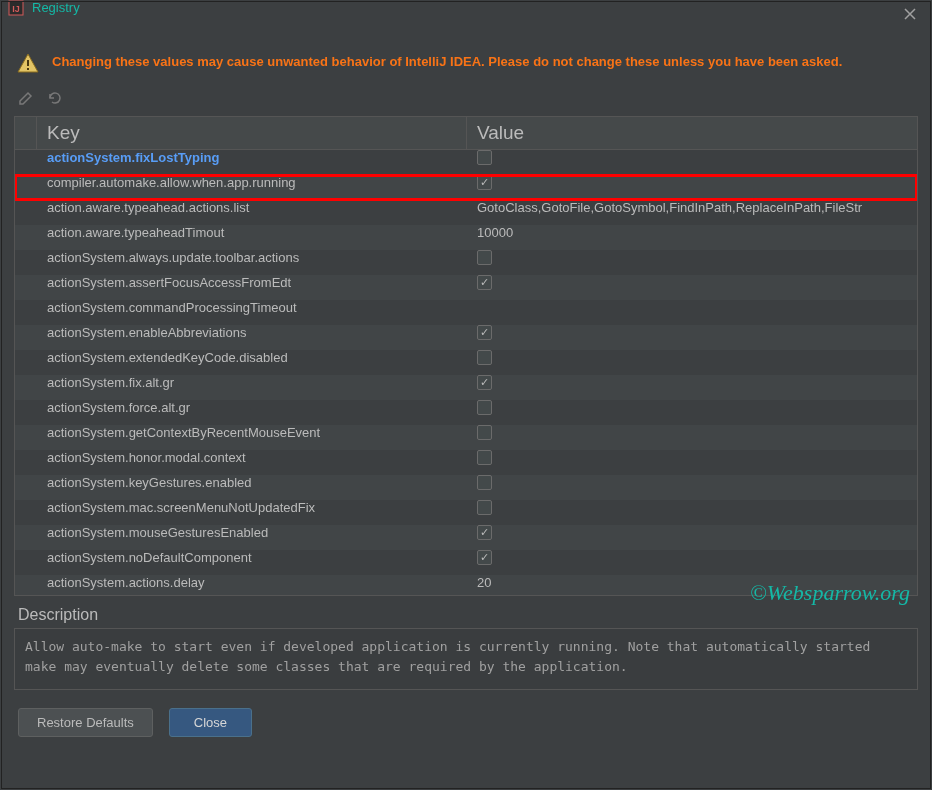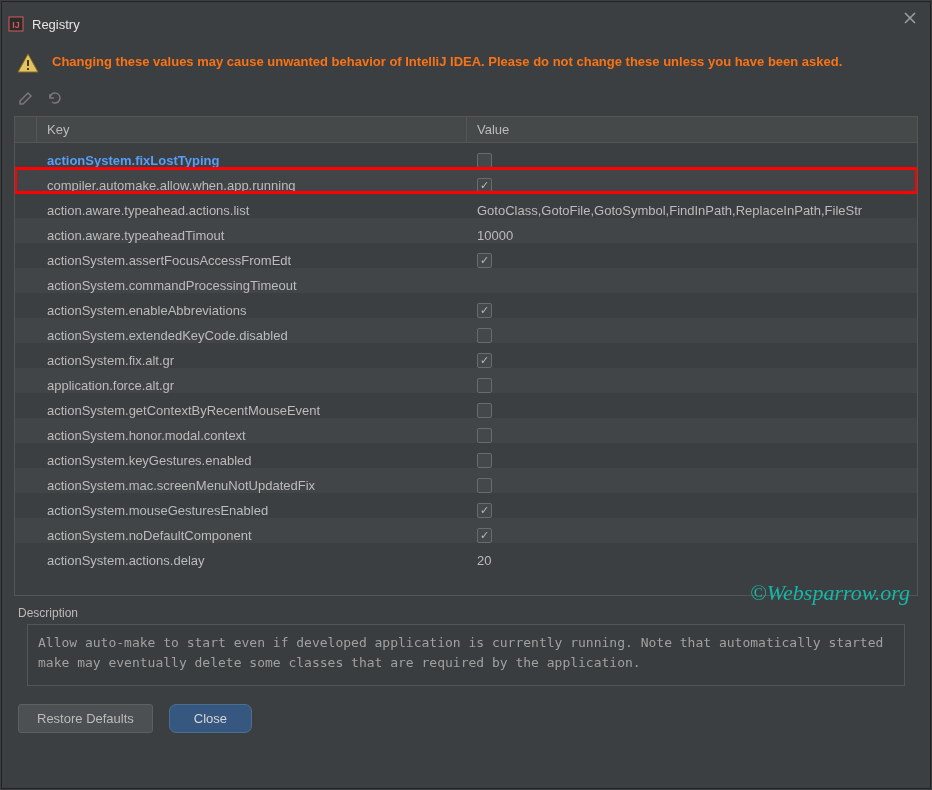--- a/index.html
+++ b/index.html
@@ -8,34 +8,34 @@
       font-family: "Segoe UI", Arial, sans-serif;
       font-size: 13px;
       color: #bbbbbb;
       width: 932px;
       height: 790px;
       overflow: hidden;
       position: relative;
     }
     .titlebar {
       display: flex;
-      align-items: flex-end;
+      align-items: flex-start;
       height: 32px;
       padding: 0 8px;
       background: #3c3f41;
     }
     .titlebar .app-icon {
       width: 16px; height: 16px;
       margin-right: 8px;
       display: inline-flex;
       align-items: center;
       justify-content: center;
     }
     .titlebar .title {
-      color: #e5e5e5;
+      color: #14b8a6;
       flex: 1;
     }
     .titlebar .close-btn {
       width: 28px; height: 28px;
       display: flex;
       align-items: center;
       justify-content: center;
       color: #a0a0a0;
       cursor: pointer;
       font-size: 16px;
@@ -78,36 +78,36 @@
       background: #3c3f41;
     }
     .table-header {
       display: flex;
       background: #45494a;
       border-bottom: 1px solid #555555;
     }
     .table-header .col {
       padding: 5px 10px;
       color: #bbbbbb;
-      font-size: 13px;
+      font-size: 19px;
     }
     .col-gutter { width: 22px; flex-shrink: 0; border-right: 1px solid #555555; }
     .col-key { width: 430px; flex-shrink: 0; border-right: 1px solid #555555; }
     .col-value { flex: 1; }
     .table-body {
       height: 452px;
       overflow-y: auto;
       overflow-x: hidden;
     }
     .table-body::-webkit-scrollbar { width: 10px; }
     .table-body::-webkit-scrollbar-track { background: #3c3f41; }
     .table-body::-webkit-scrollbar-thumb { background: #565656; border-radius: 0; }
     .row {
       display: flex;
-      align-items: flex-end;
+      align-items: flex-start;
       height: 25px;
       border-bottom: 0;
     }
     .row:nth-child(odd) { background: #3c3f41; }
     .row:nth-child(even) { background: #414547; }
     .row .cell-gutter { width: 22px; flex-shrink: 0; }
     .row .cell-key { width: 430px; flex-shrink: 0; padding: 0 10px; color: #bbbbbb; white-space: nowrap; overflow: hidden; }
     .row .cell-value { flex: 1; padding: 0 10px; color: #bbbbbb; white-space: nowrap; overflow: hidden; display: flex; align-items: center; }
     .row.selected .cell-key { color: #589df6; font-weight: bold; }
     .row.highlighted {
@@ -127,24 +127,24 @@
     }
     .chk.checked::after {
       content: "✓";
       color: #bbbbbb;
       font-size: 11px;
       line-height: 1;
     }
     .desc-label {
       margin: 10px 18px 4px 18px;
       color: #bbbbbb;
-      font-size: 12px;
+      font-size: 16px;
     }
     .desc-box {
-      margin: 0 27px;
+      margin: 0 14px;
       border: 1px solid #555555;
       background: #3a3d3f;
       height: 62px;
       padding: 8px 10px;
       color: #a0a0a0;
       font-family: "Consolas", monospace;
       font-size: 13px;
       line-height: 1.55;
       overflow: hidden;
     }
@@ -161,21 +161,20 @@
       color: #bbbbbb;
       font-size: 13px;
       cursor: pointer;
       border-radius: 3px;
     }
     .btn.primary {
       background: #365880;
       border-color: #4a708b;
       color: #d6d6d6;
       padding: 6px 24px;
-      border-radius: 7px;
     }
     .watermark {
       position: absolute;
       right: 22px;
       top: 580px;
       color: #14b8a6;
       font-size: 22px;
       font-style: italic;
       font-family: Georgia, serif;
       pointer-events: none;
@@ -257,20 +256,27 @@
         <div class="cell-key">action.aware.typeahead.actions.list</div>
         <div class="cell-value">GotoClass,GotoFile,GotoSymbol,FindInPath,ReplaceInPath,FileStr</div>
       </div>
       <div class="row">
         <div class="cell-gutter"></div>
         <div class="cell-key">action.aware.typeaheadTimout</div>
         <div class="cell-value">10000</div>
       </div>
       <div class="row">
         <div class="cell-gutter"></div>
+        <div class="cell-key">actionSystem.always.update.toolbar.actions</div>
+        <div class="cell-value">
+          <span class="chk"></span>
+        </div>
+      </div>
+      <div class="row">
+        <div class="cell-gutter"></div>
         <div class="cell-key">actionSystem.assertFocusAccessFromEdt</div>
         <div class="cell-value">
           <span class="chk checked"></span>
         </div>
       </div>
       <div class="row">
         <div class="cell-gutter"></div>
         <div class="cell-key">actionSystem.commandProcessingTimeout</div>
       </div>
       <div class="row">
@@ -289,21 +295,21 @@
       </div>
       <div class="row">
         <div class="cell-gutter"></div>
         <div class="cell-key">actionSystem.fix.alt.gr</div>
         <div class="cell-value">
           <span class="chk checked"></span>
         </div>
       </div>
       <div class="row">
         <div class="cell-gutter"></div>
-        <div class="cell-key">application.force.alt.gr</div>
+        <div class="cell-key">actionSystem.force.alt.gr</div>
         <div class="cell-value">
           <span class="chk"></span>
         </div>
       </div>
       <div class="row">
         <div class="cell-gutter"></div>
         <div class="cell-key">actionSystem.getContextByRecentMouseEvent</div>
         <div class="cell-value">
           <span class="chk"></span>
         </div>

